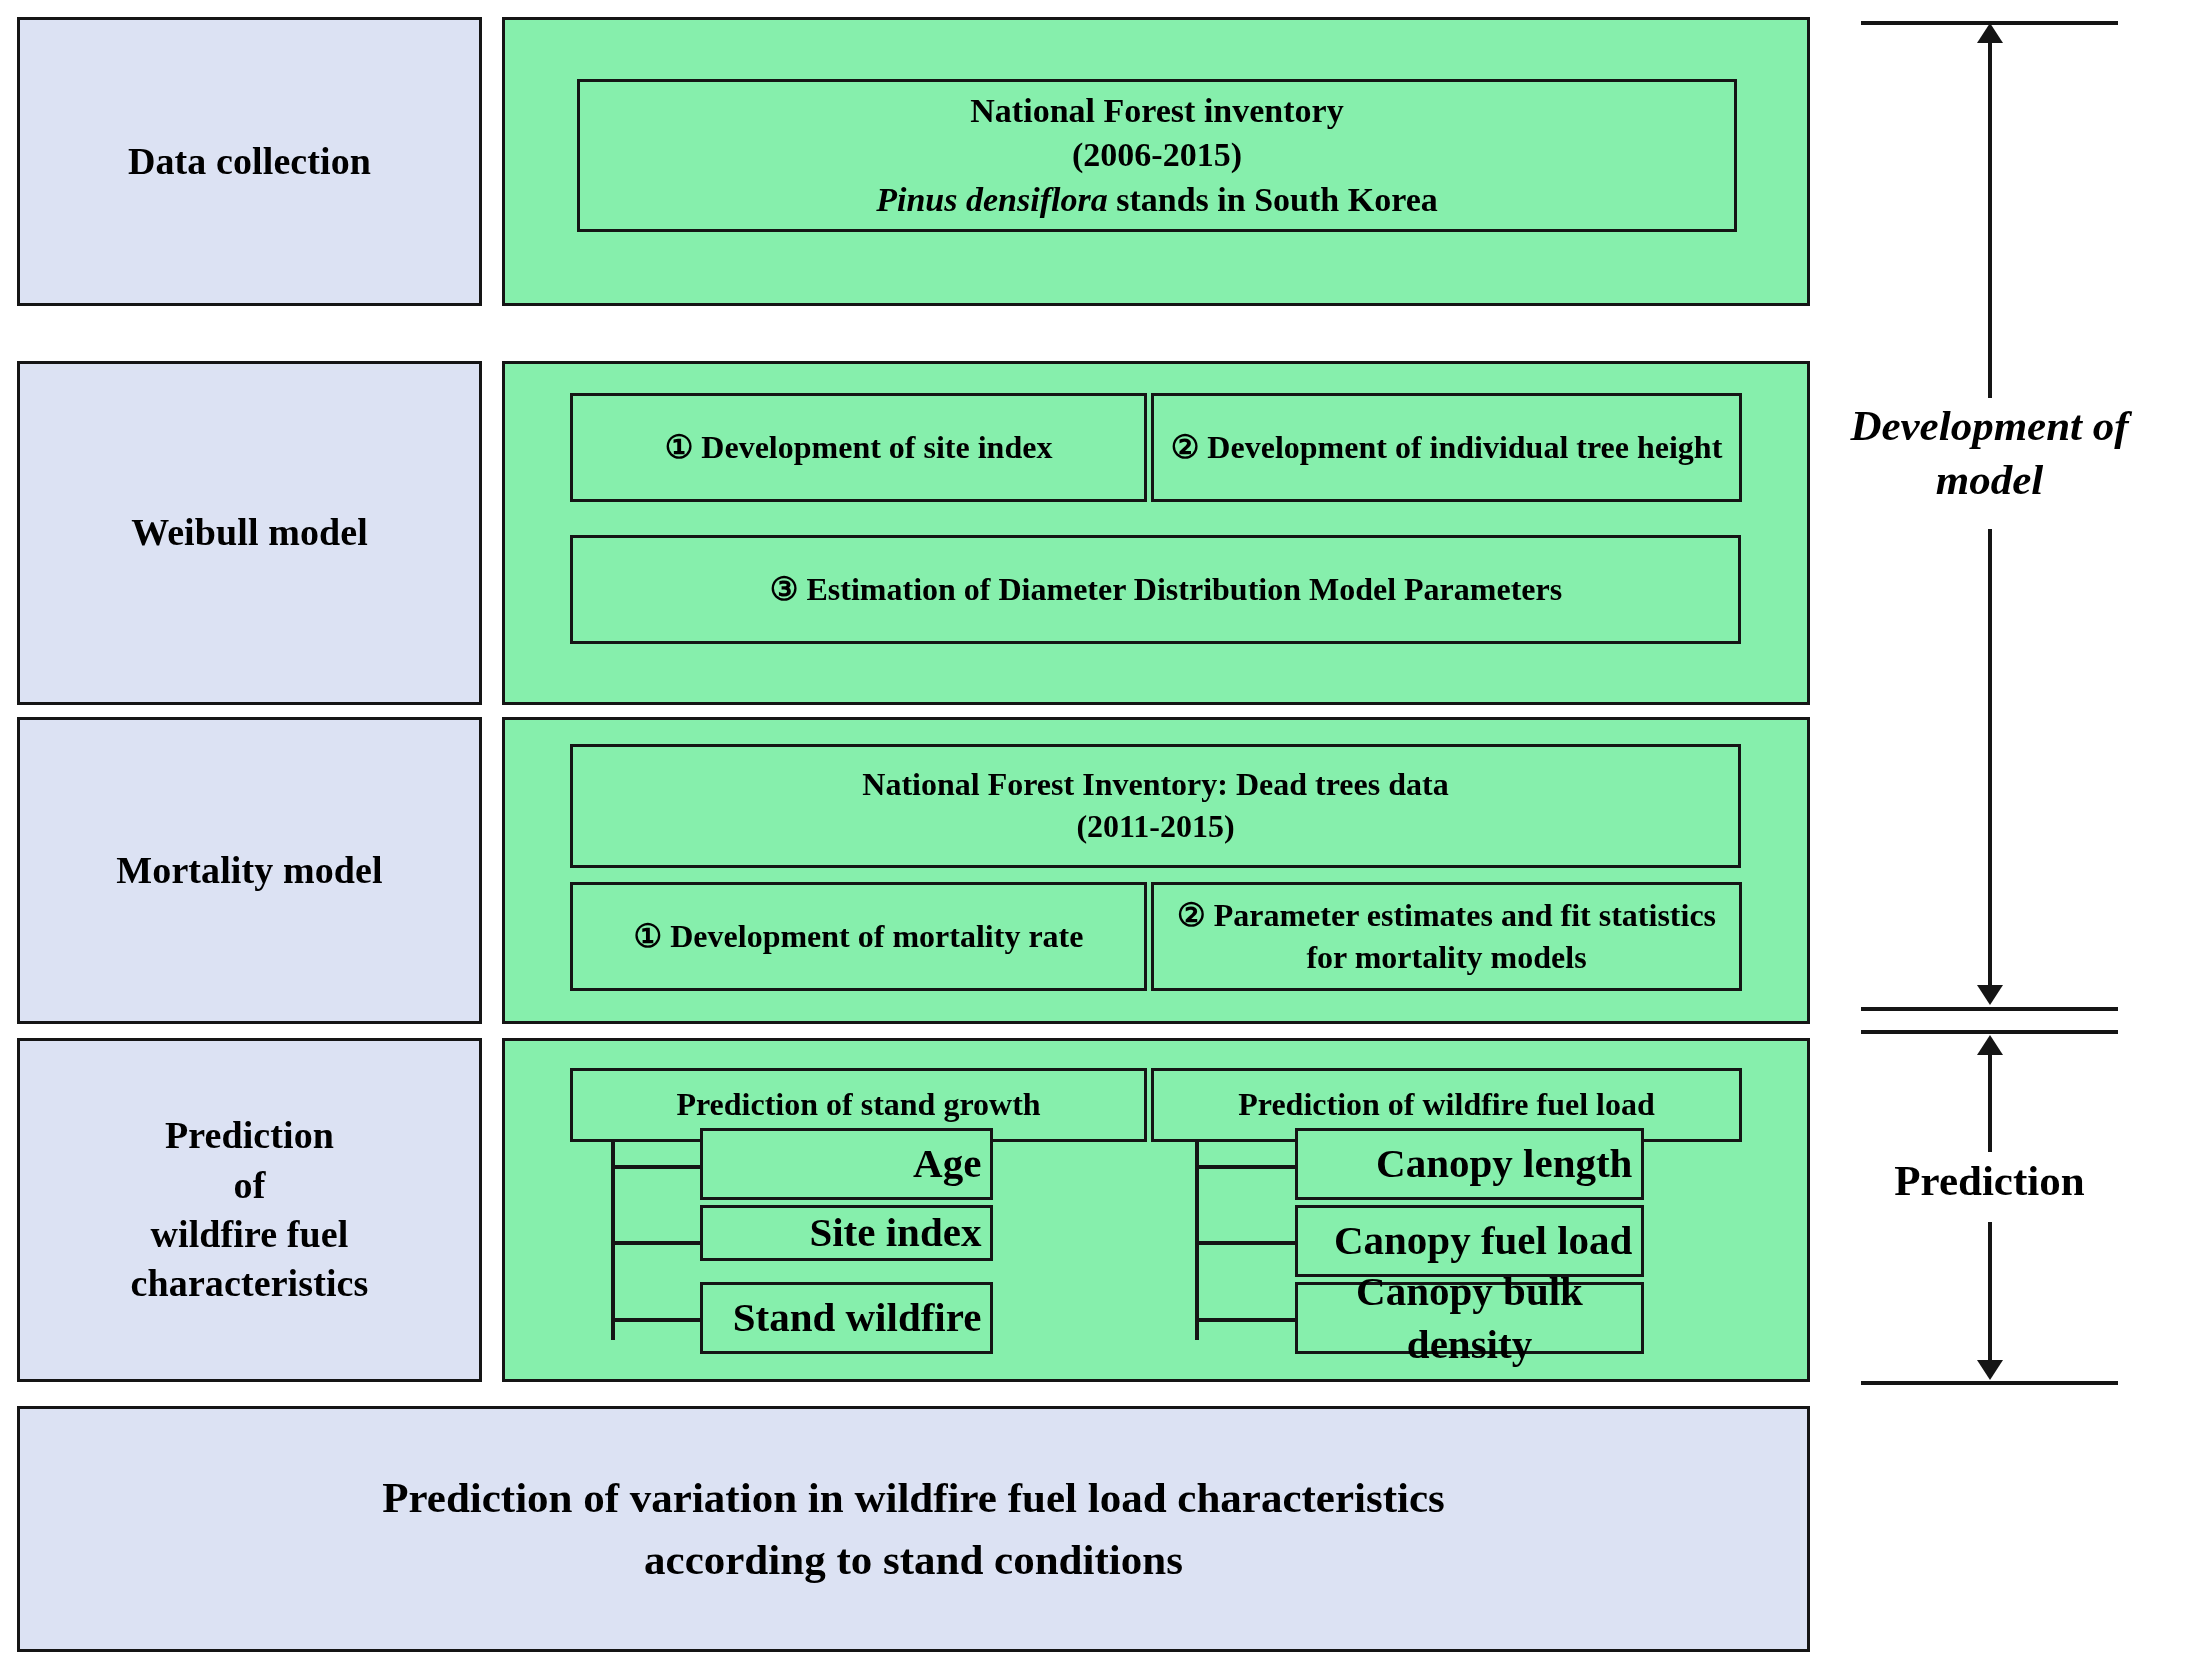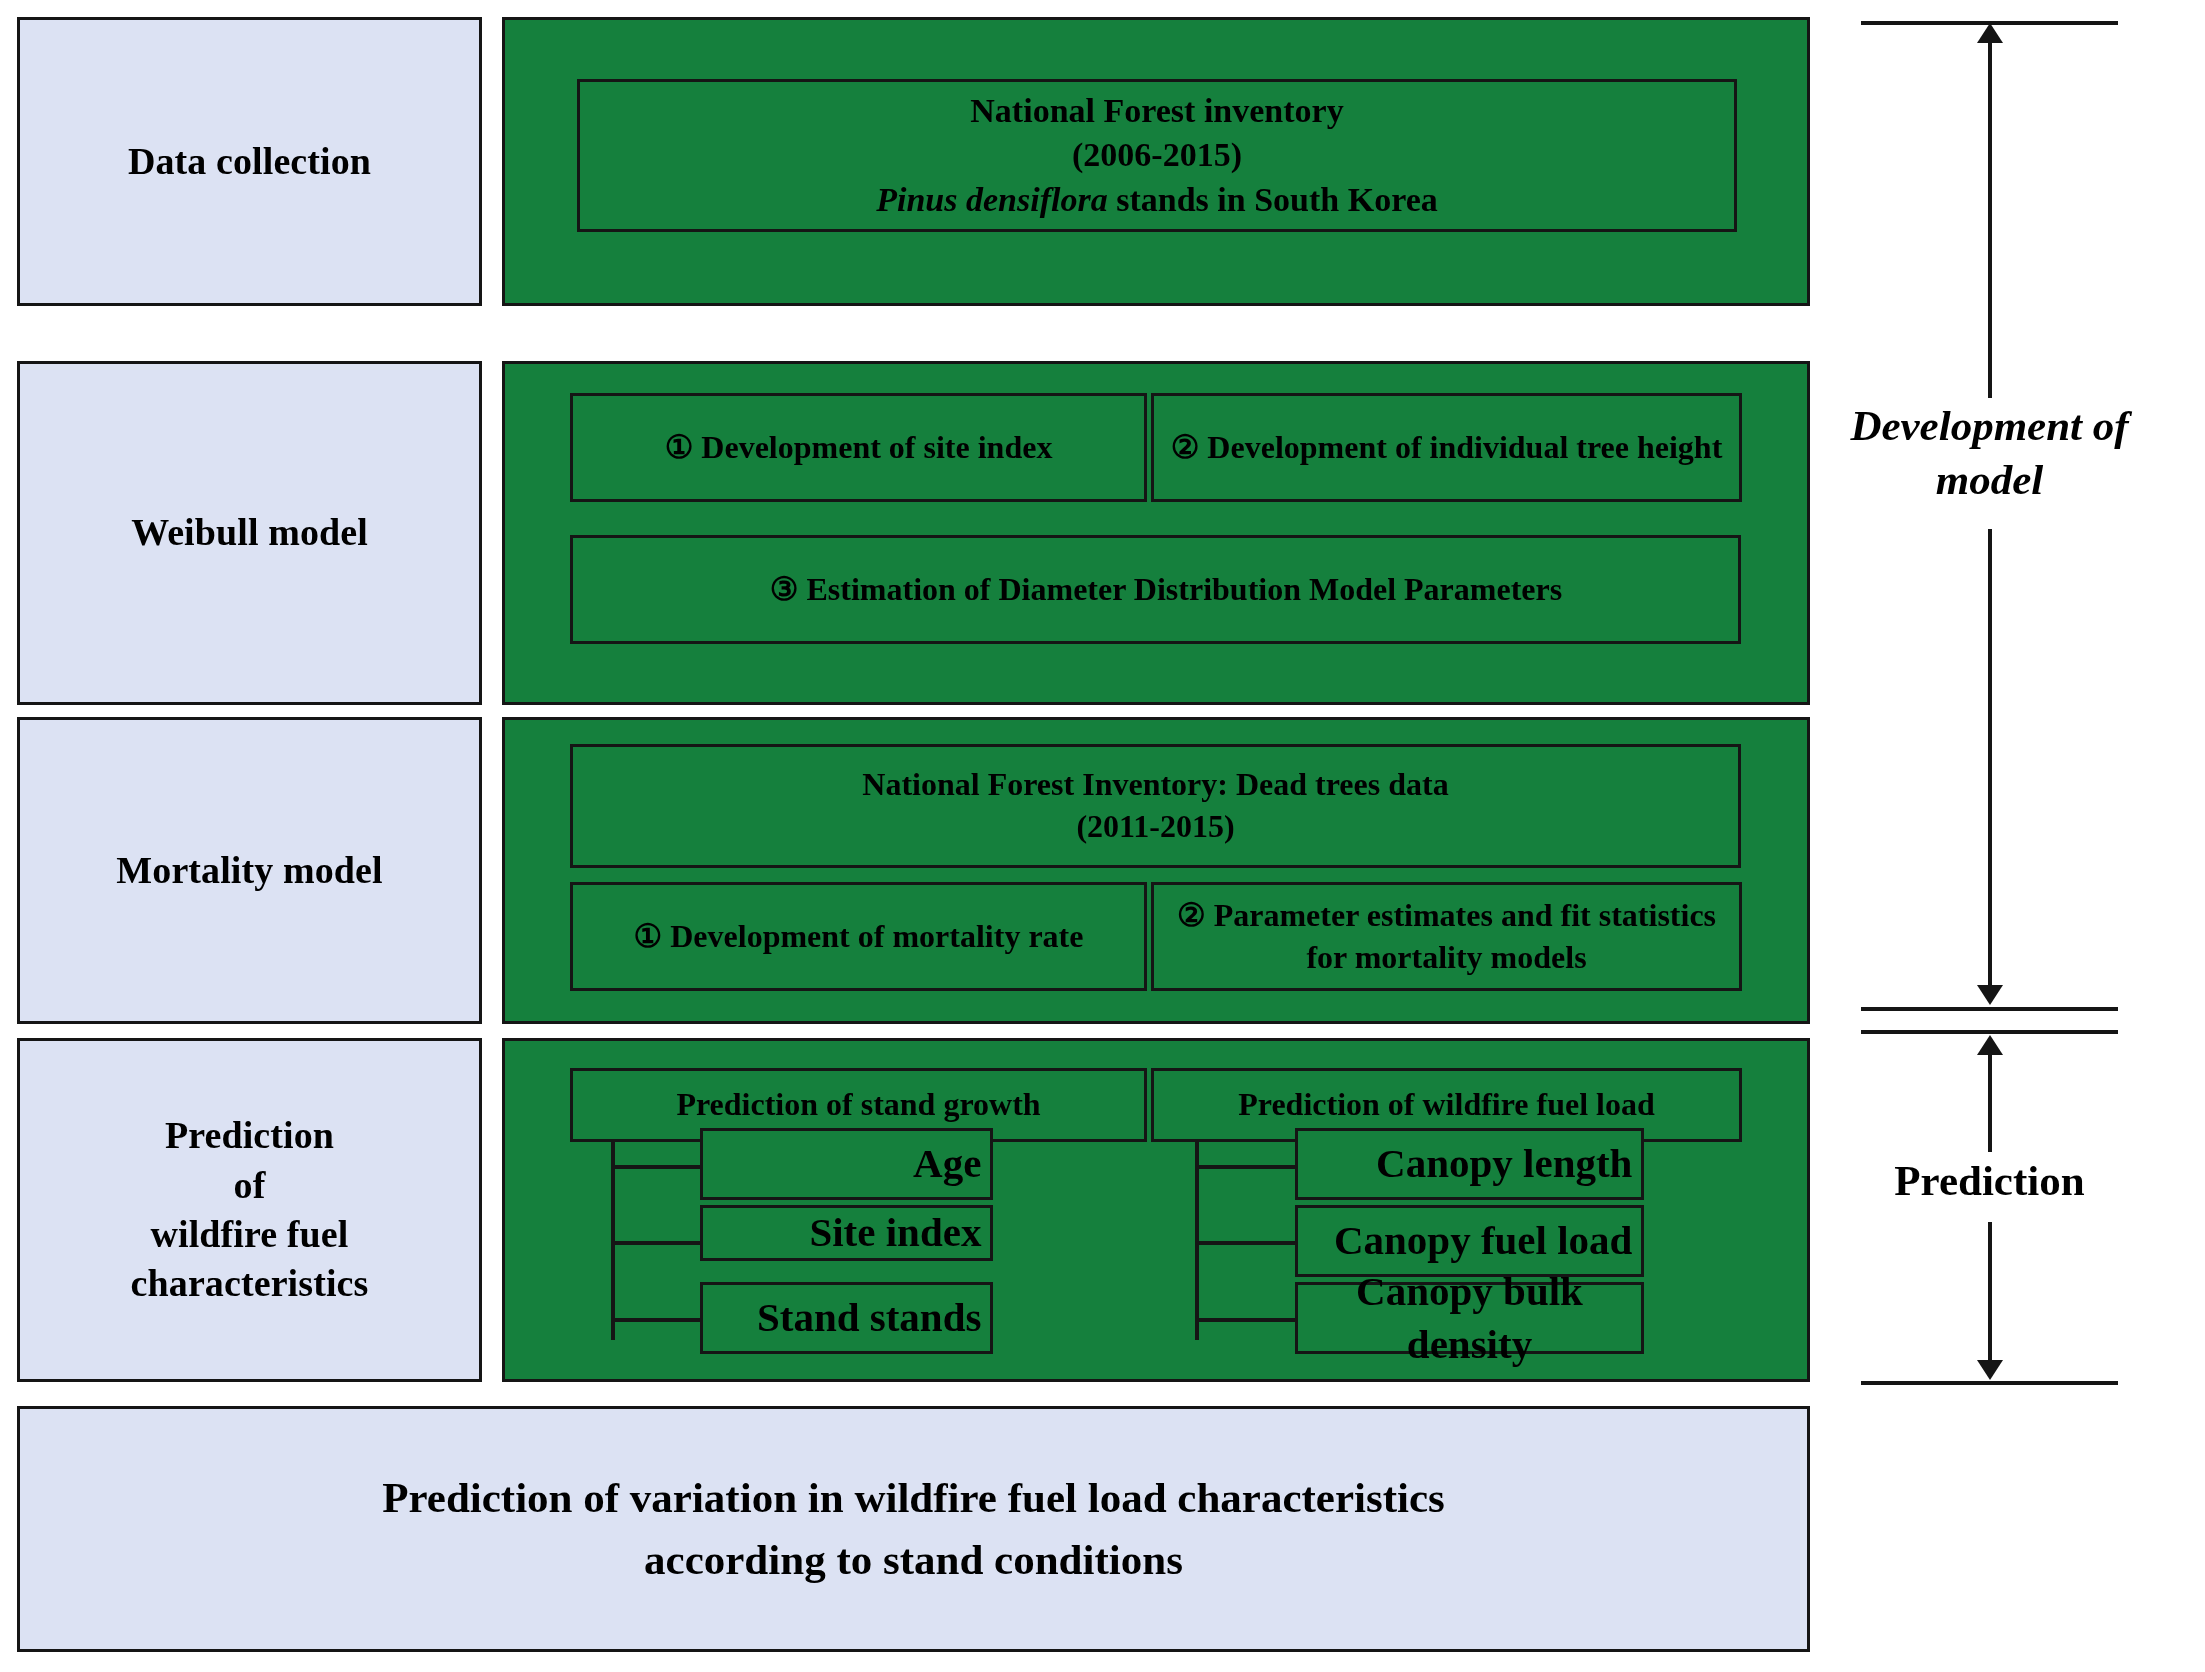--- a/index.html
+++ b/index.html
@@ -16,21 +16,21 @@
     height: 1673px;
     background: #ffffff;
     overflow: hidden;
   }
 
   
   .bx {
     position: absolute;
     box-sizing: border-box;
     border: 3.7px solid #151515;
-    background: #15803d;
+    background: #86efac;
     display: flex;
     align-items: center;
     justify-content: center;
     text-align: center;
     color: #000000;
     font-weight: bold;
     line-height: 1.30;
   }
   .bx.blue {
     background: #dce2f3;
@@ -176,21 +176,21 @@
   <div class="stub" style="left:611px; top:1241px; width:90px;"></div>
   <div class="stub" style="left:611px; top:1318px; width:90px;"></div>
 
   <div class="bx thin leaf" style="left:700px; top:1128px; width:293px; height:72px;">
     <span class="txt">Age</span>
   </div>
   <div class="bx thin leaf" style="left:700px; top:1205px; width:293px; height:56px;">
     <span class="txt">Site index</span>
   </div>
   <div class="bx thin leaf" style="left:700px; top:1282px; width:293px; height:72px;">
-    <span class="txt">Stand stands</span>
+    <span class="txt">Stand wildfire</span>
   </div>
 
   <div class="bx thin inner" style="left:1151px; top:1068px; width:591px; height:74px;">
     <span class="txt">Prediction of wildfire fuel load</span>
   </div>
 
   <div class="spine" style="left:1195px; top:1142px; height:198px;"></div>
   <div class="stub" style="left:1195px; top:1165px; width:102px;"></div>
   <div class="stub" style="left:1195px; top:1241px; width:102px;"></div>
   <div class="stub" style="left:1195px; top:1318px; width:102px;"></div>

